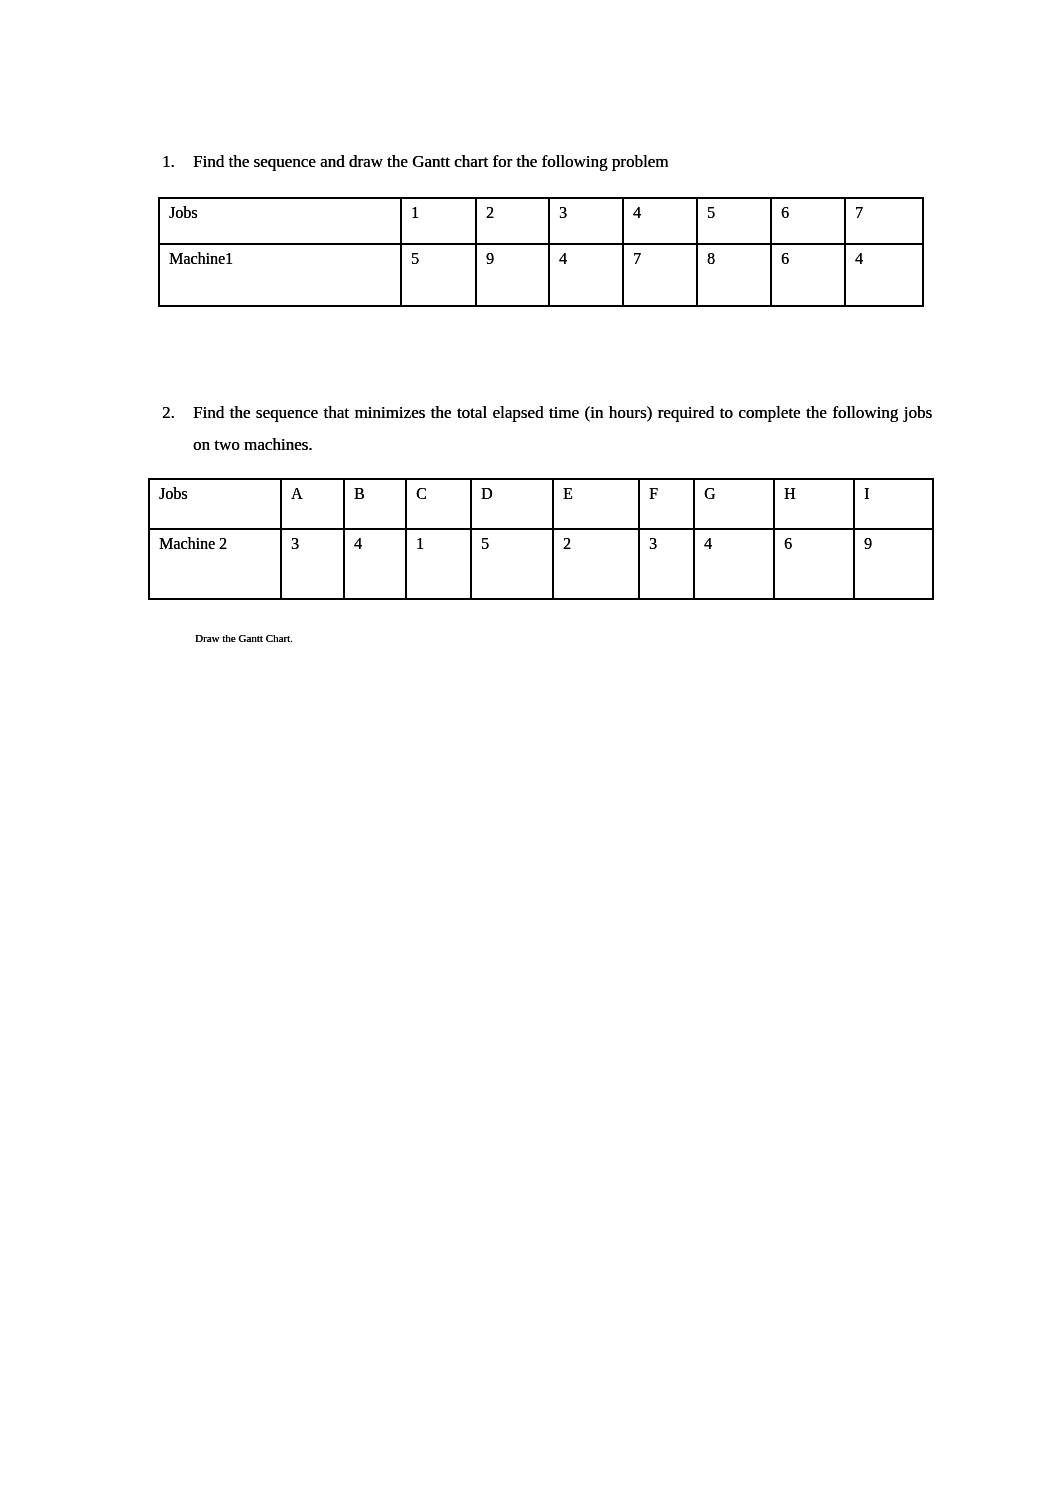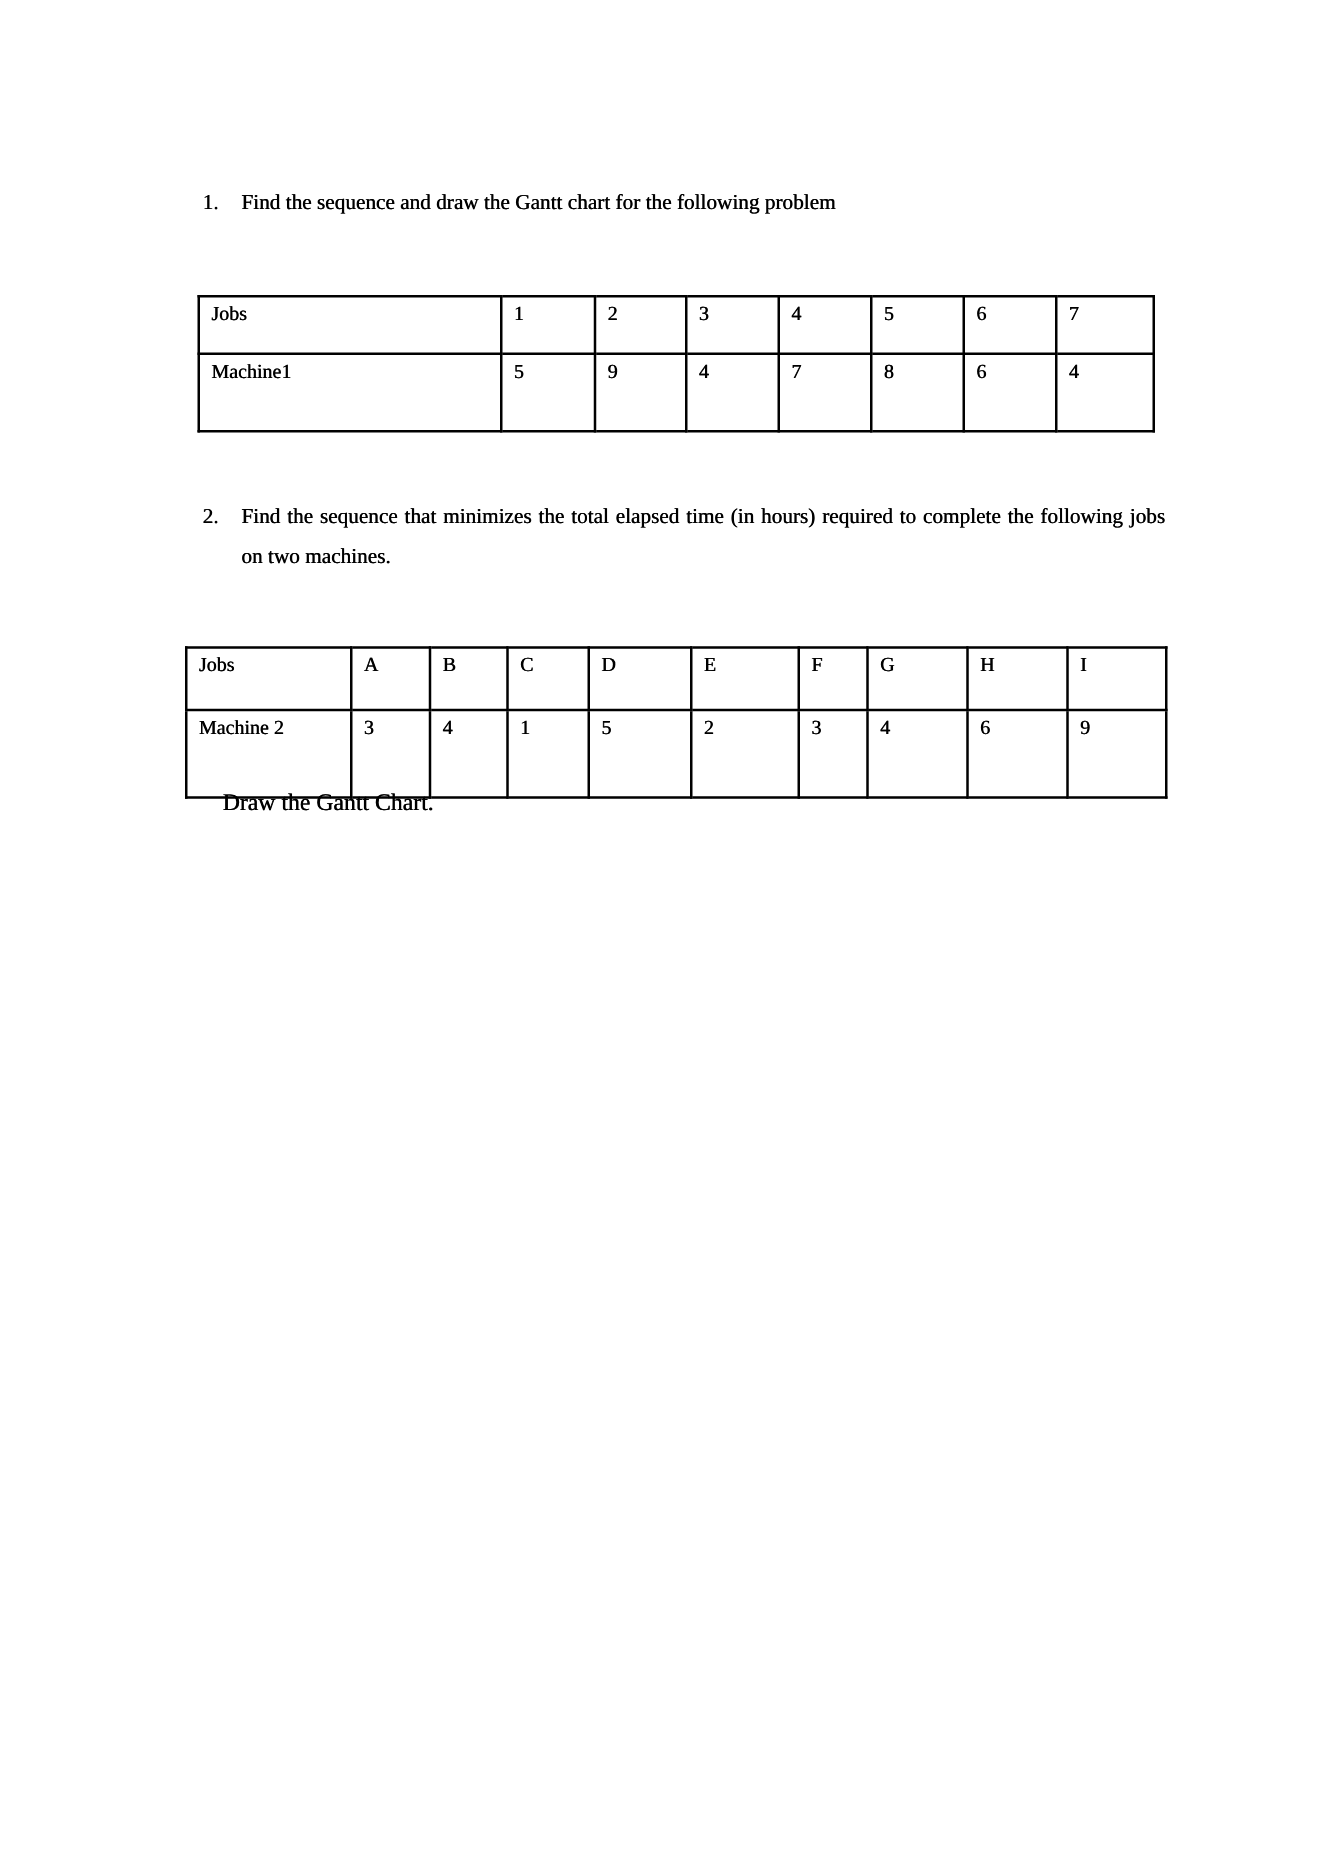--- a/index.html
+++ b/index.html
@@ -30,32 +30,32 @@
     flex: 0 0 31px;
   }
   .problem-text {
     text-align: justify;
   }
   .doc-table {
     position: absolute;
     border-collapse: collapse;
     table-layout: fixed;
     font-size: 16px;
-    margin-top: 39px;
   }
   .doc-table td {
     border: 2px solid #000000;
     vertical-align: top;
     padding: 5px 4px 0 9px;
     overflow: hidden;
     white-space: nowrap;
   }
   .note-text {
     position: absolute;
-    font-size: 19px;
+    font-size: 11px;
+    margin-left: 17px;
   }
 </style>
 </head>
 <body>
 
 <div class="page">
 
   <div class="problem-heading scan-text" style="left:162px; top:146px; width:760px;">
     <span class="problem-number">1.</span>
     <div class="problem-text" style="text-align:left;">Find the sequence and draw the Gantt chart for the following problem</div>

